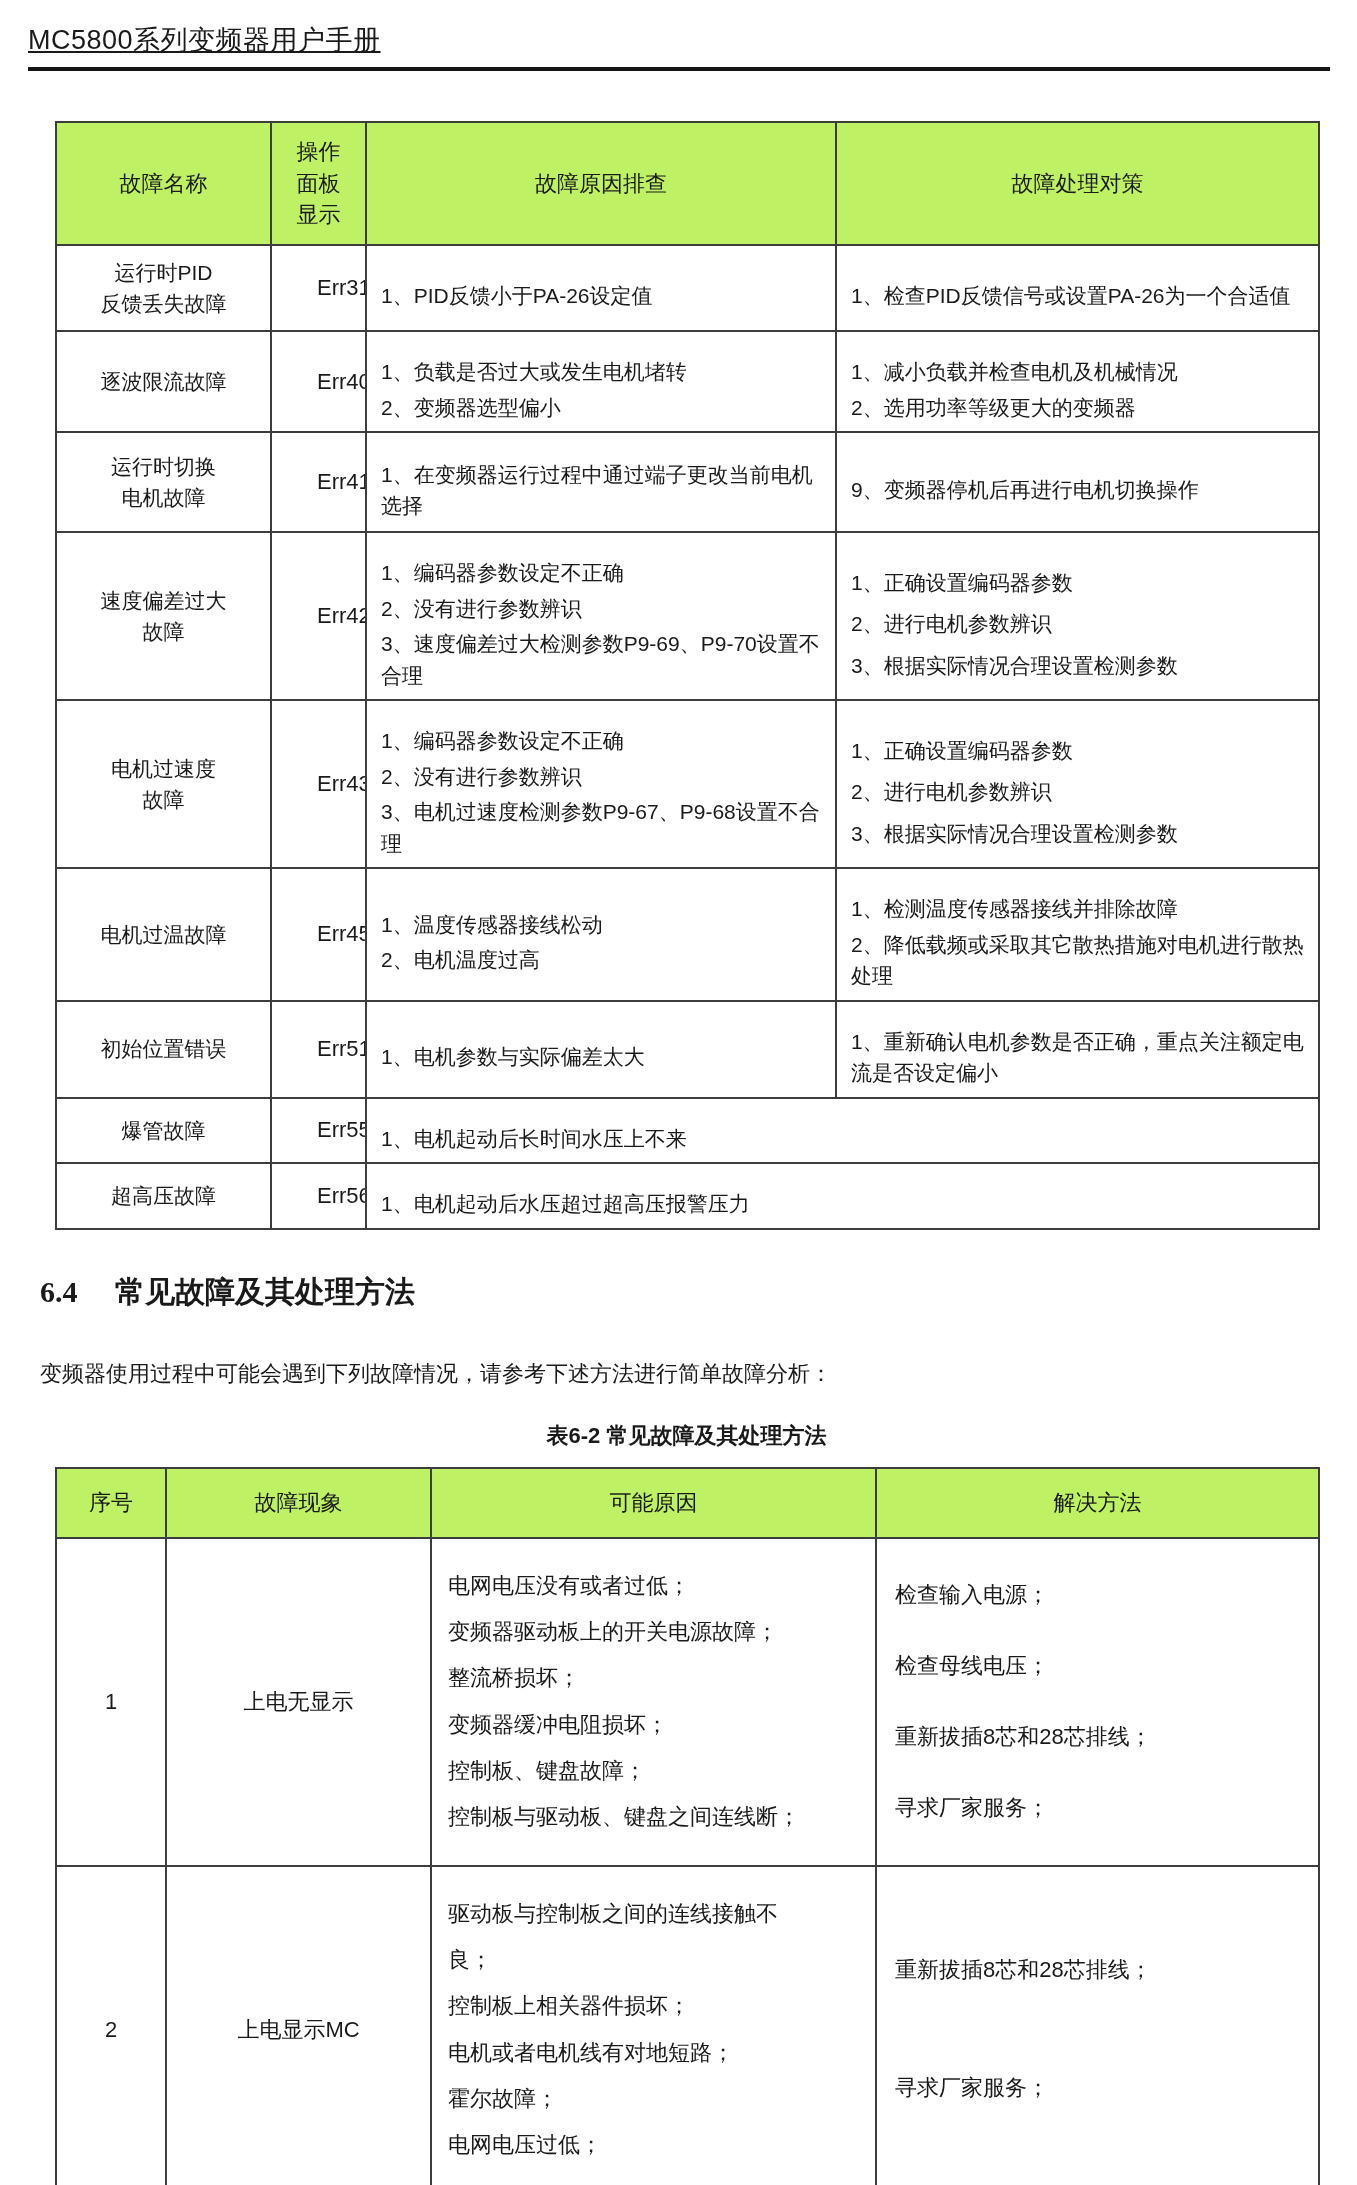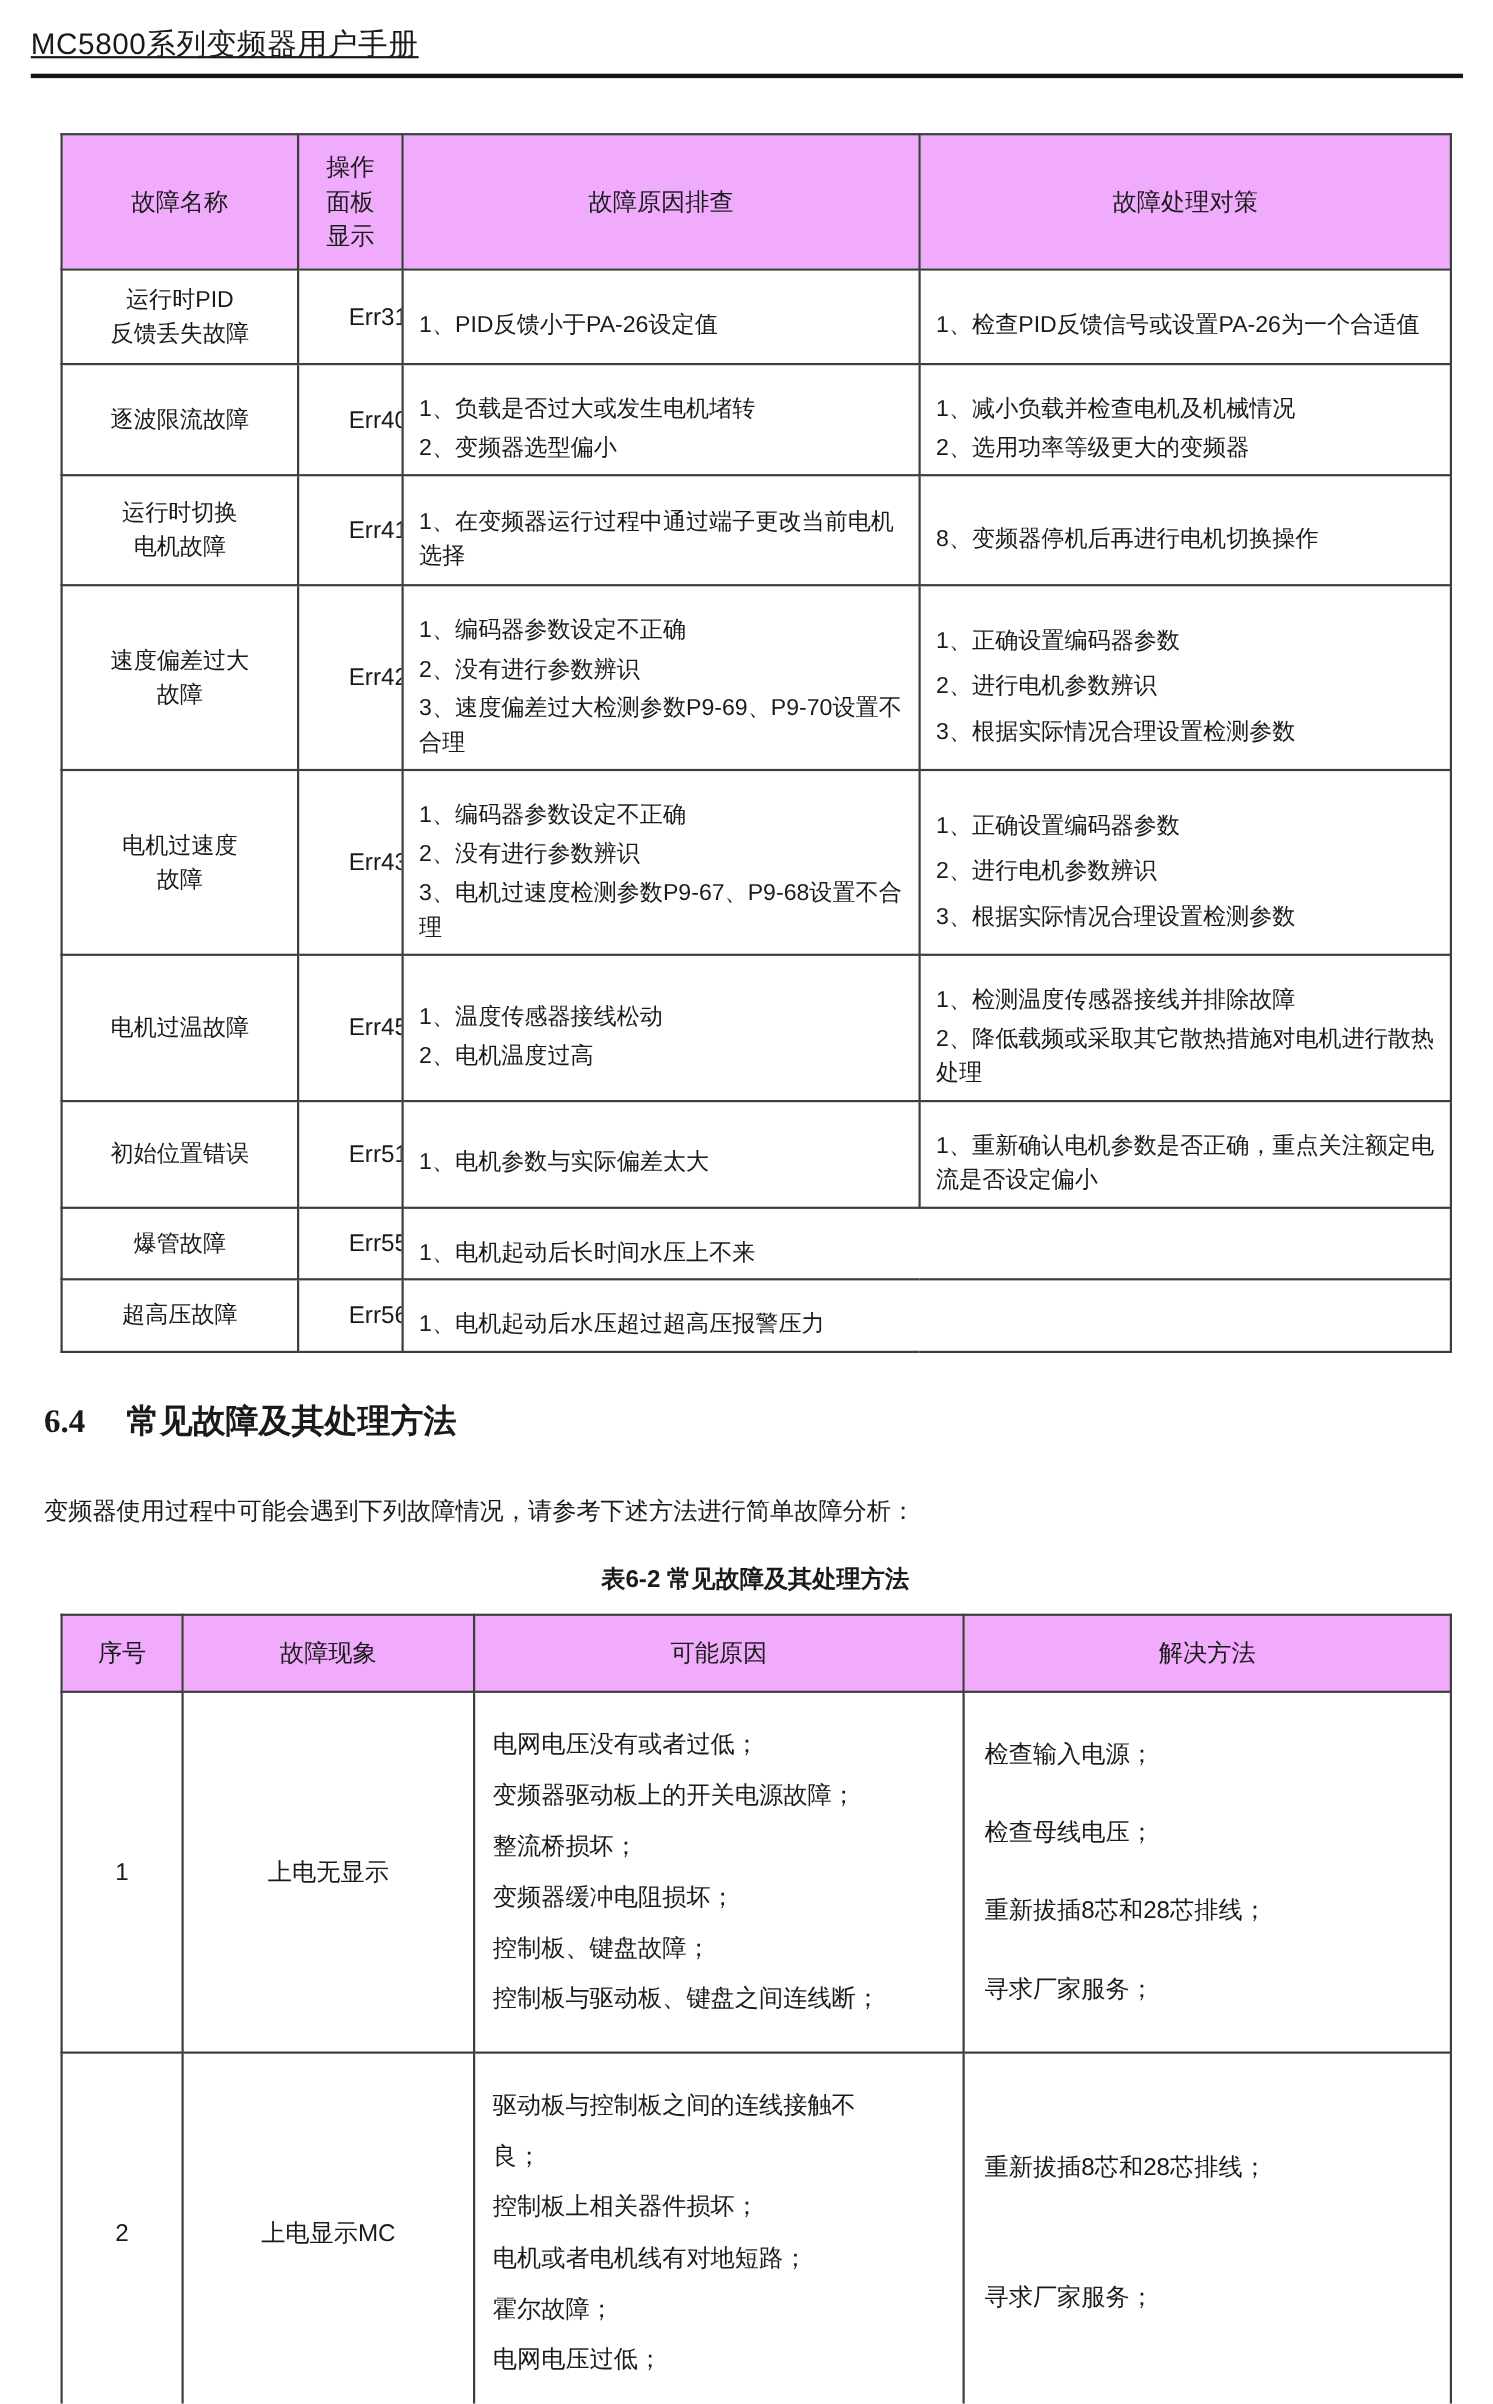--- a/index.html
+++ b/index.html
@@ -8,21 +8,21 @@
   .page { width: 1357px; height: 2185px; background: #fff; overflow: hidden; position: relative; }
 
   
   .doc-header { padding: 22px 28px 0 28px; }
   .doc-title { font-size: 27px; letter-spacing: 0.5px; text-decoration: underline; }
   .head-rule { height: 4px; background: #151515; margin: 9px 27px 0 28px; }
 
   
   table { border-collapse: collapse; table-layout: fixed; margin-left: 55px; }
   th, td { border: 2px solid #3d3d3d; font-weight: normal; vertical-align: middle; overflow: hidden; }
-  thead th { background: #f0abfc; text-align: center; font-size: 22px; line-height: 1.45; padding: 2px; }
+  thead th { background: #bef264; text-align: center; font-size: 22px; line-height: 1.45; padding: 2px; }
   .pre { white-space: pre-line; }
 
   
   .t1 { width: 1263px; margin-top: 50px; }
   .t1 td { font-size: 21px; padding-left: 45px; }
   .t1 .name-cell { text-align: center; line-height: 1.5; padding: 2px 6px; }
   .t1 .code-cell { text-align: center; font-size: 22px; }
   .t1 .cause-cell, .t1 .action-cell { padding: 20px 12px 4px 14px; }
   .t1 .item { line-height: 1.5; margin: 4px 0; }
   .t1 .roomy .item { margin: 10px 0; }
@@ -101,21 +101,21 @@
         </td>
       </tr>
       <tr style="height:100px">
         <td class="name-cell pre">运行时切换
 电机故障</td>
         <td class="code-cell">Err41</td>
         <td class="cause-cell">
             <div class="item">1、在变频器运行过程中通过端子更改当前电机选择</div>
           </td>
         <td class="action-cell">
-            <div class="item">8、变频器停机后再进行电机切换操作</div>
+            <div class="item">9、变频器停机后再进行电机切换操作</div>
           </td>
       </tr>
       <tr style="height:159px">
         <td class="name-cell pre">速度偏差过大
 故障</td>
         <td class="code-cell">Err42</td>
         <td class="cause-cell">
           <div class="item">1、编码器参数设定不正确</div>
           <div class="item">2、没有进行参数辨识</div>
           <div class="item">3、速度偏差过大检测参数P9-69、P9-70设置不合理</div>

